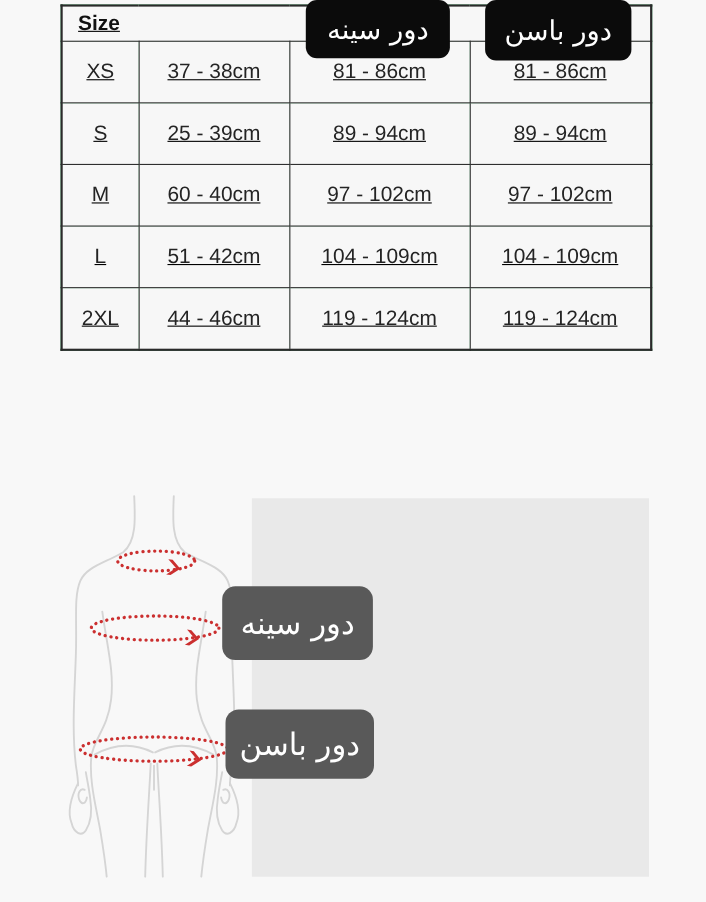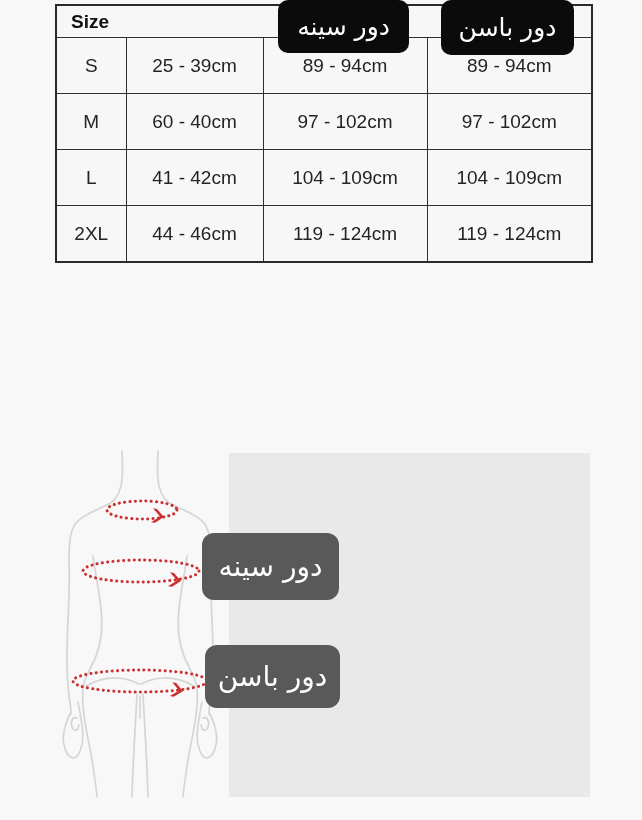--- a/index.html
+++ b/index.html
@@ -13,20 +13,21 @@
   }
 
   
   .size-table{
     position:absolute;
     left:55px;
     top:4px;
     border-collapse:collapse;
     table-layout:fixed;
     background:#86efac;
+    text-decoration:underline;
   }
   .size-table th,
   .size-table td{
     border:1.6px solid #2f2f2f;
     padding:0;
     text-align:center;
     vertical-align:middle;
     font-size:19px;
     color:#242424;
     background:#f7f7f7;
@@ -102,34 +103,40 @@
       <col style="width:70px">
         <col style="width:137px">
         <col style="width:164px">
         <col style="width:165px">
     </colgroup>
     <tbody>
       <tr class="header-row">
         <th colspan="4">Size</th>
       </tr>
       <tr class="data-row">
+        <td>XS</td>
+        <td>37 - 38cm</td>
+        <td>81 - 86cm</td>
+        <td>81 - 86cm</td>
+      </tr>
+      <tr class="data-row">
         <td>S</td>
         <td>25 - 39cm</td>
         <td>89 - 94cm</td>
         <td>89 - 94cm</td>
       </tr>
       <tr class="data-row">
         <td>M</td>
         <td>60 - 40cm</td>
         <td>97 - 102cm</td>
         <td>97 - 102cm</td>
       </tr>
       <tr class="data-row">
         <td>L</td>
-        <td>41 - 42cm</td>
+        <td>51 - 42cm</td>
         <td>104 - 109cm</td>
         <td>104 - 109cm</td>
       </tr>
       <tr class="data-row">
         <td>2XL</td>
         <td>44 - 46cm</td>
         <td>119 - 124cm</td>
         <td>119 - 124cm</td>
       </tr>
     </tbody>

